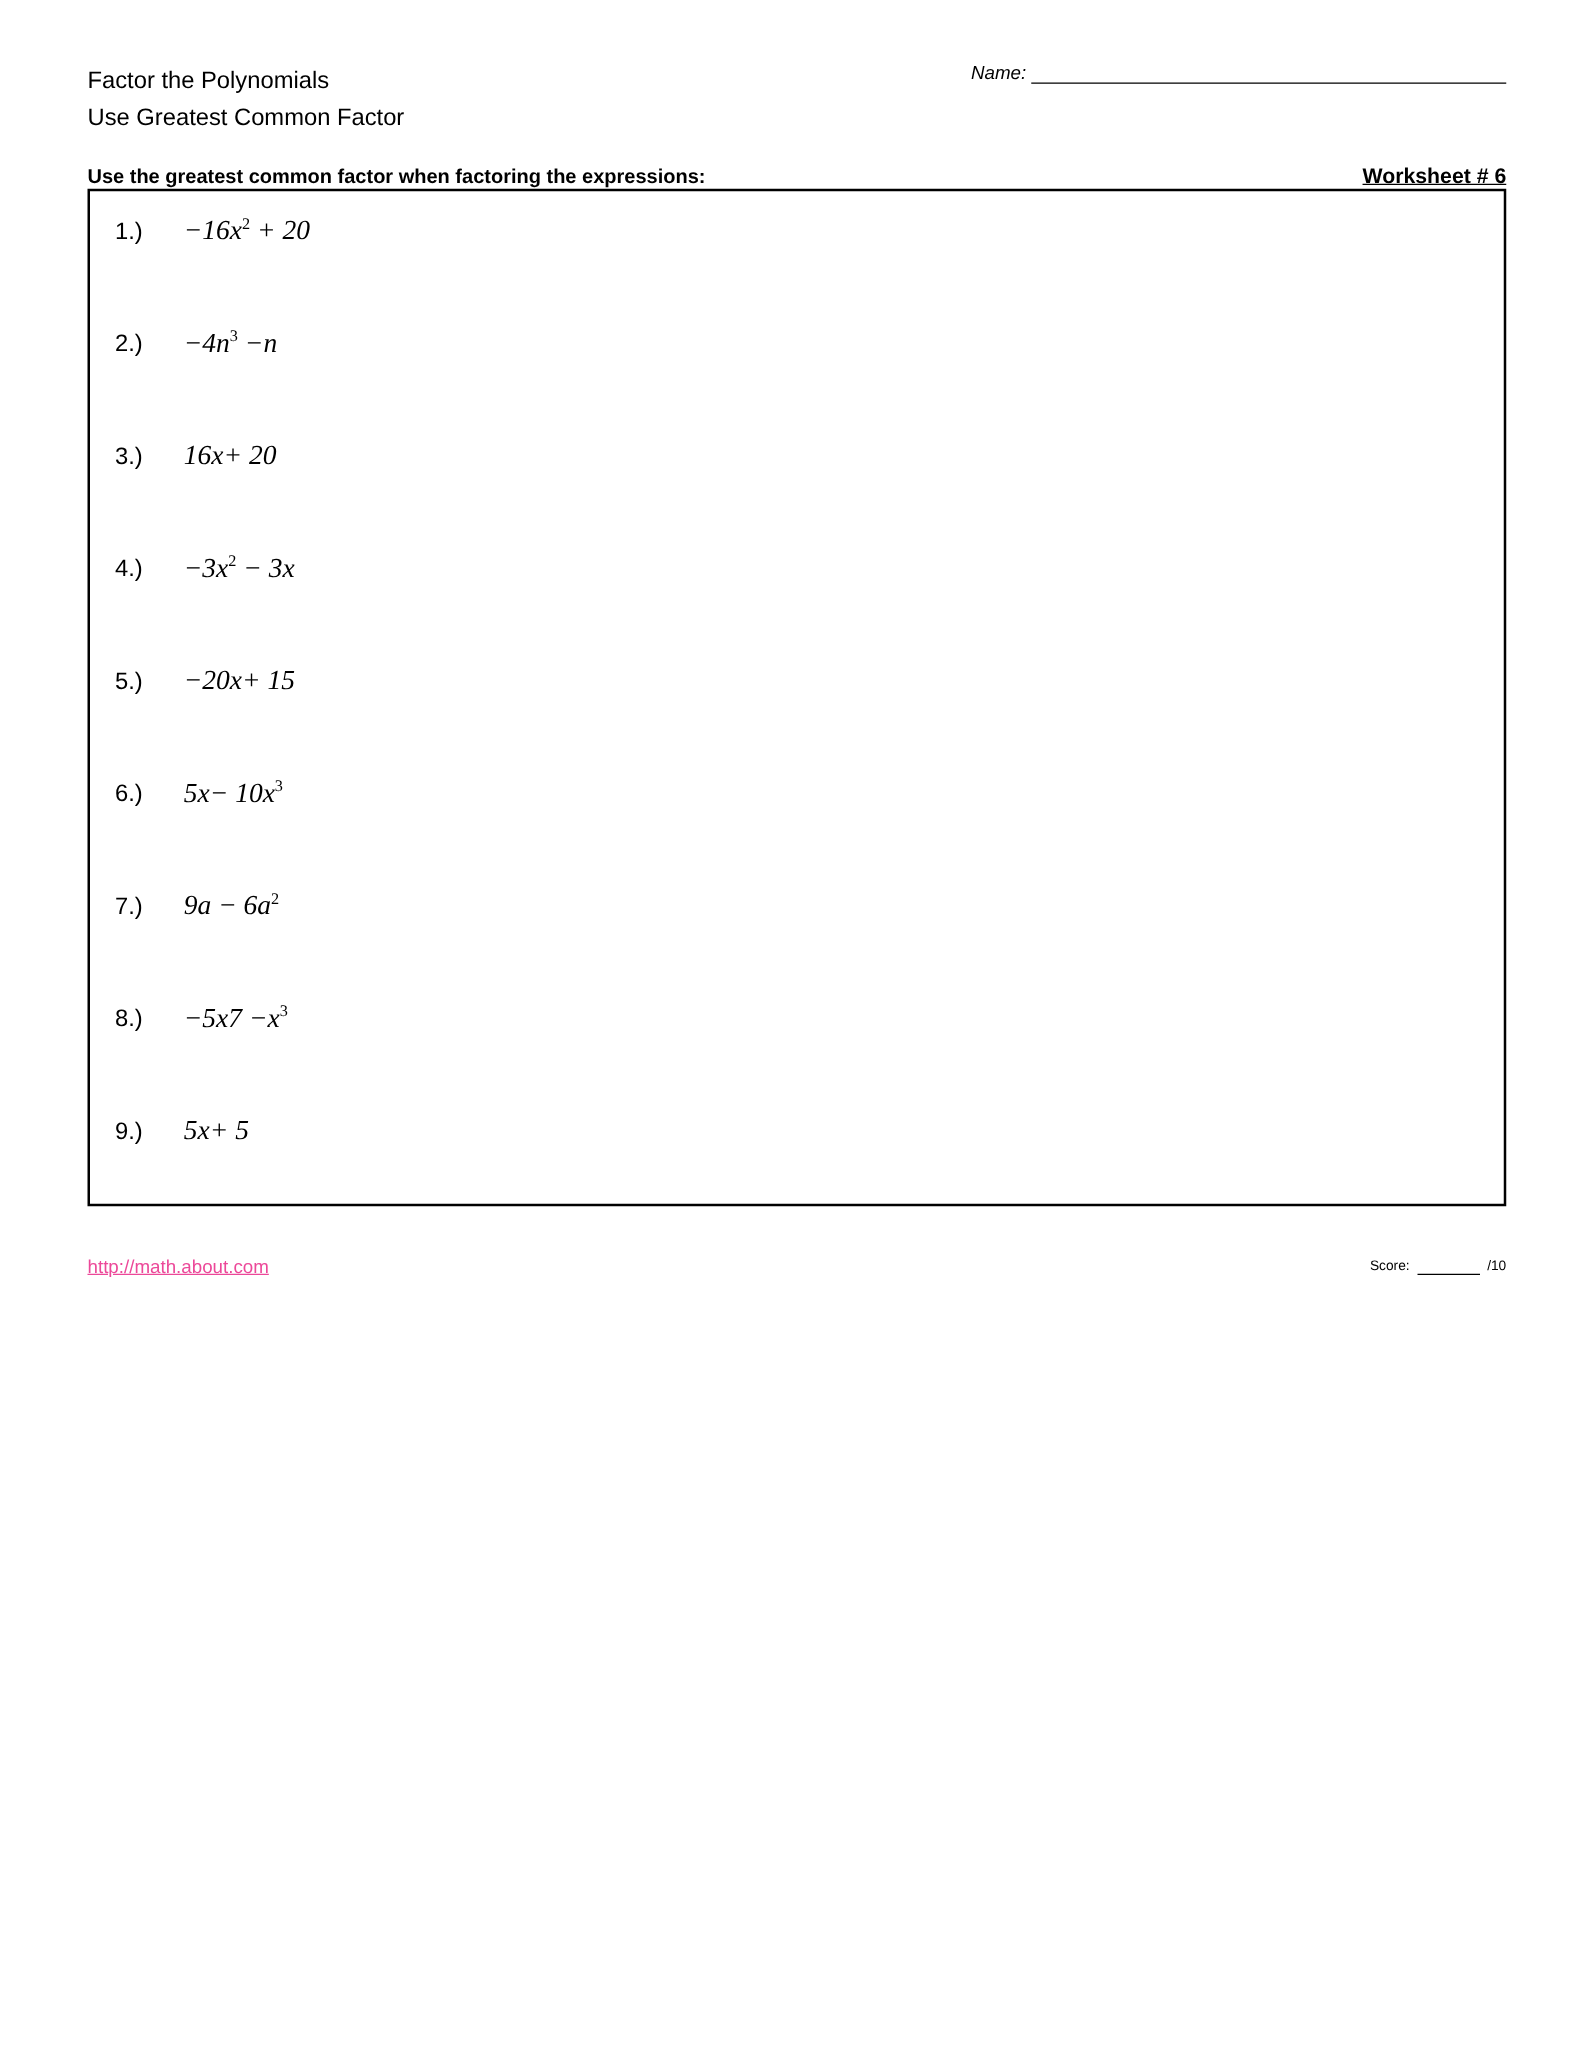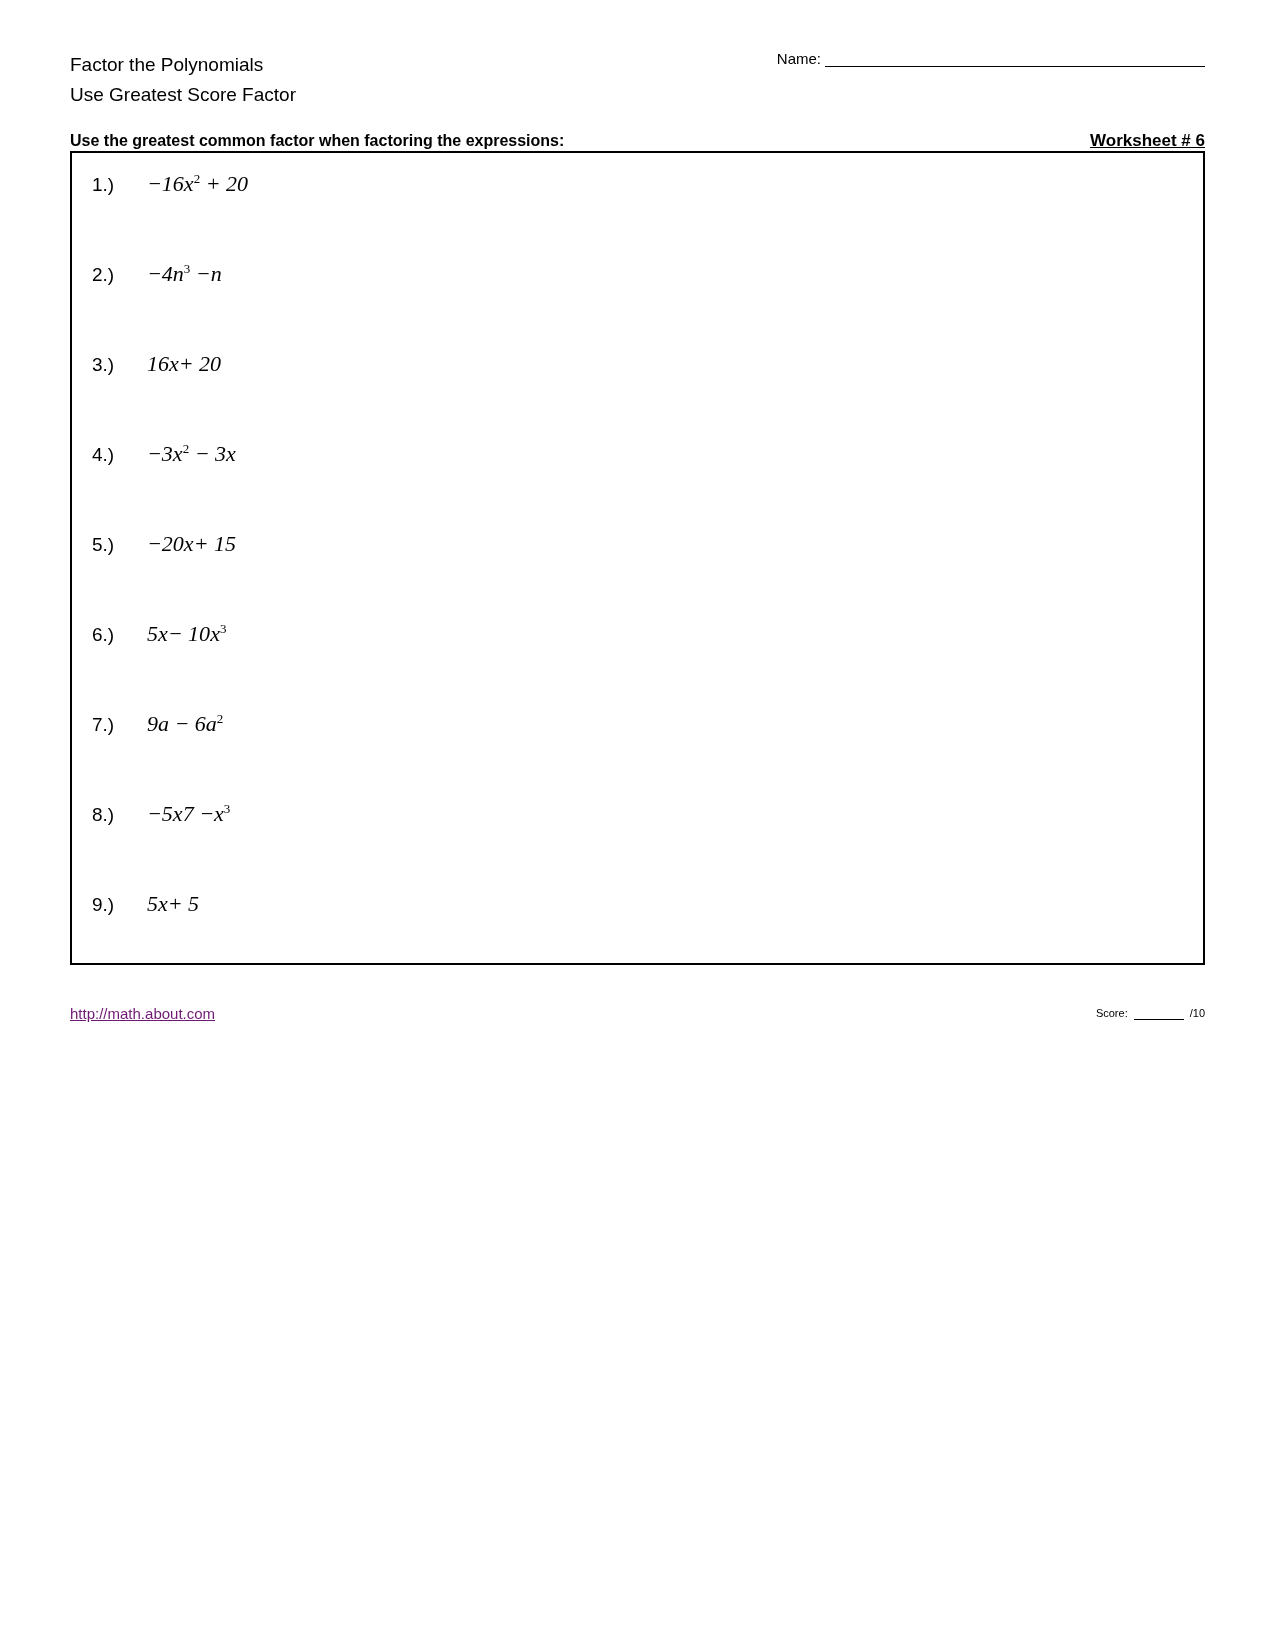--- a/index.html
+++ b/index.html
@@ -28,20 +28,21 @@
     .header-left {
       font-size: 19px;
       line-height: 1.6;
     }
 
     .header-right {
       font-size: 15px;
       display: flex;
       align-items: flex-start;
       gap: 8px;
+      font-style: italic;
     }
 
     .name-line {
       display: flex;
       align-items: center;
       gap: 4px;
     }
 
     .name-underline {
       border-bottom: 1px solid #000;
@@ -101,21 +102,21 @@
     }
 
     .footer {
       display: flex;
       justify-content: space-between;
       align-items: center;
       padding-top: 10px;
     }
 
     .footer-link {
-      color: #701a75;
+      color: #ec4899;
       font-size: 15px;
       text-decoration: underline;
     }
 
     .score-section {
       font-size: 11px;
       display: flex;
       align-items: center;
       gap: 6px;
     }
@@ -126,21 +127,21 @@
       display: inline-block;
       height: 14px;
     }
   </style>
 </head>
 <body>
 
 <div class="header-section">
   <div class="header-left">
     <div>Factor the Polynomials</div>
-    <div>Use Greatest Score Factor</div>
+    <div>Use Greatest Common Factor</div>
   </div>
   <div class="header-right">
     <div class="name-line">
       <span>Name:</span>
       <span class="name-underline"></span>
     </div>
   </div>
 </div>
 
 <div class="instructions-row">

